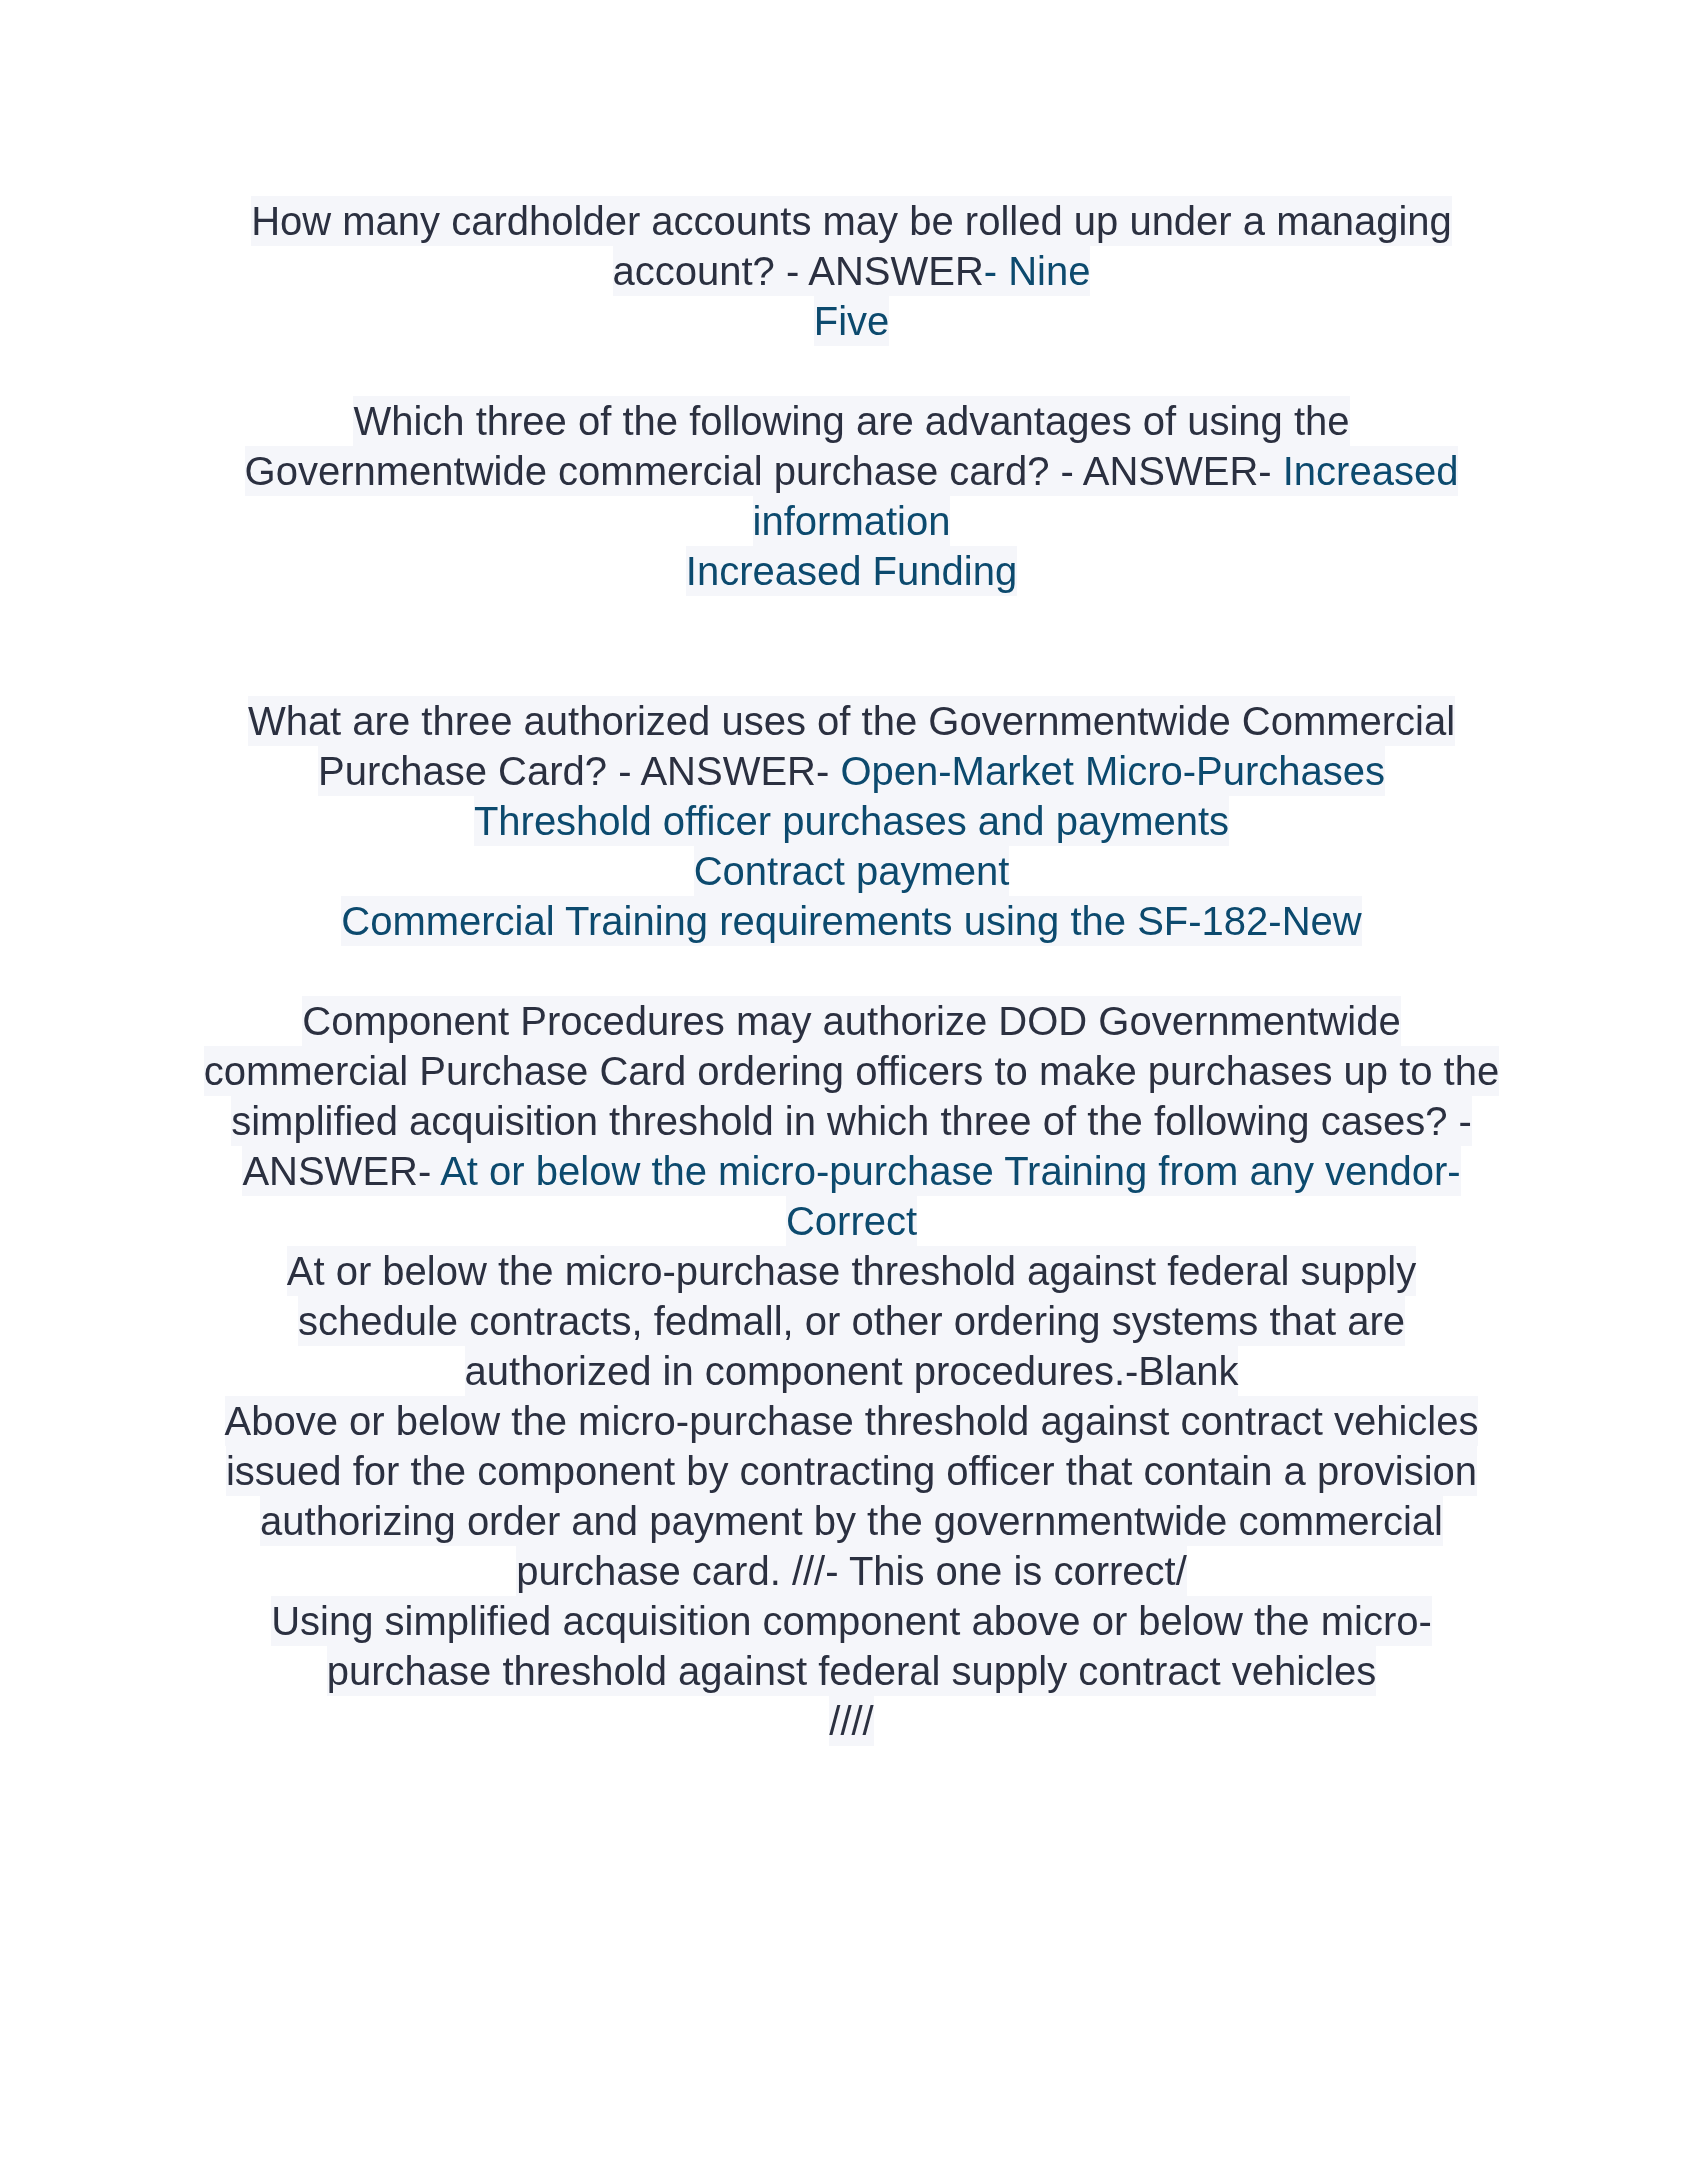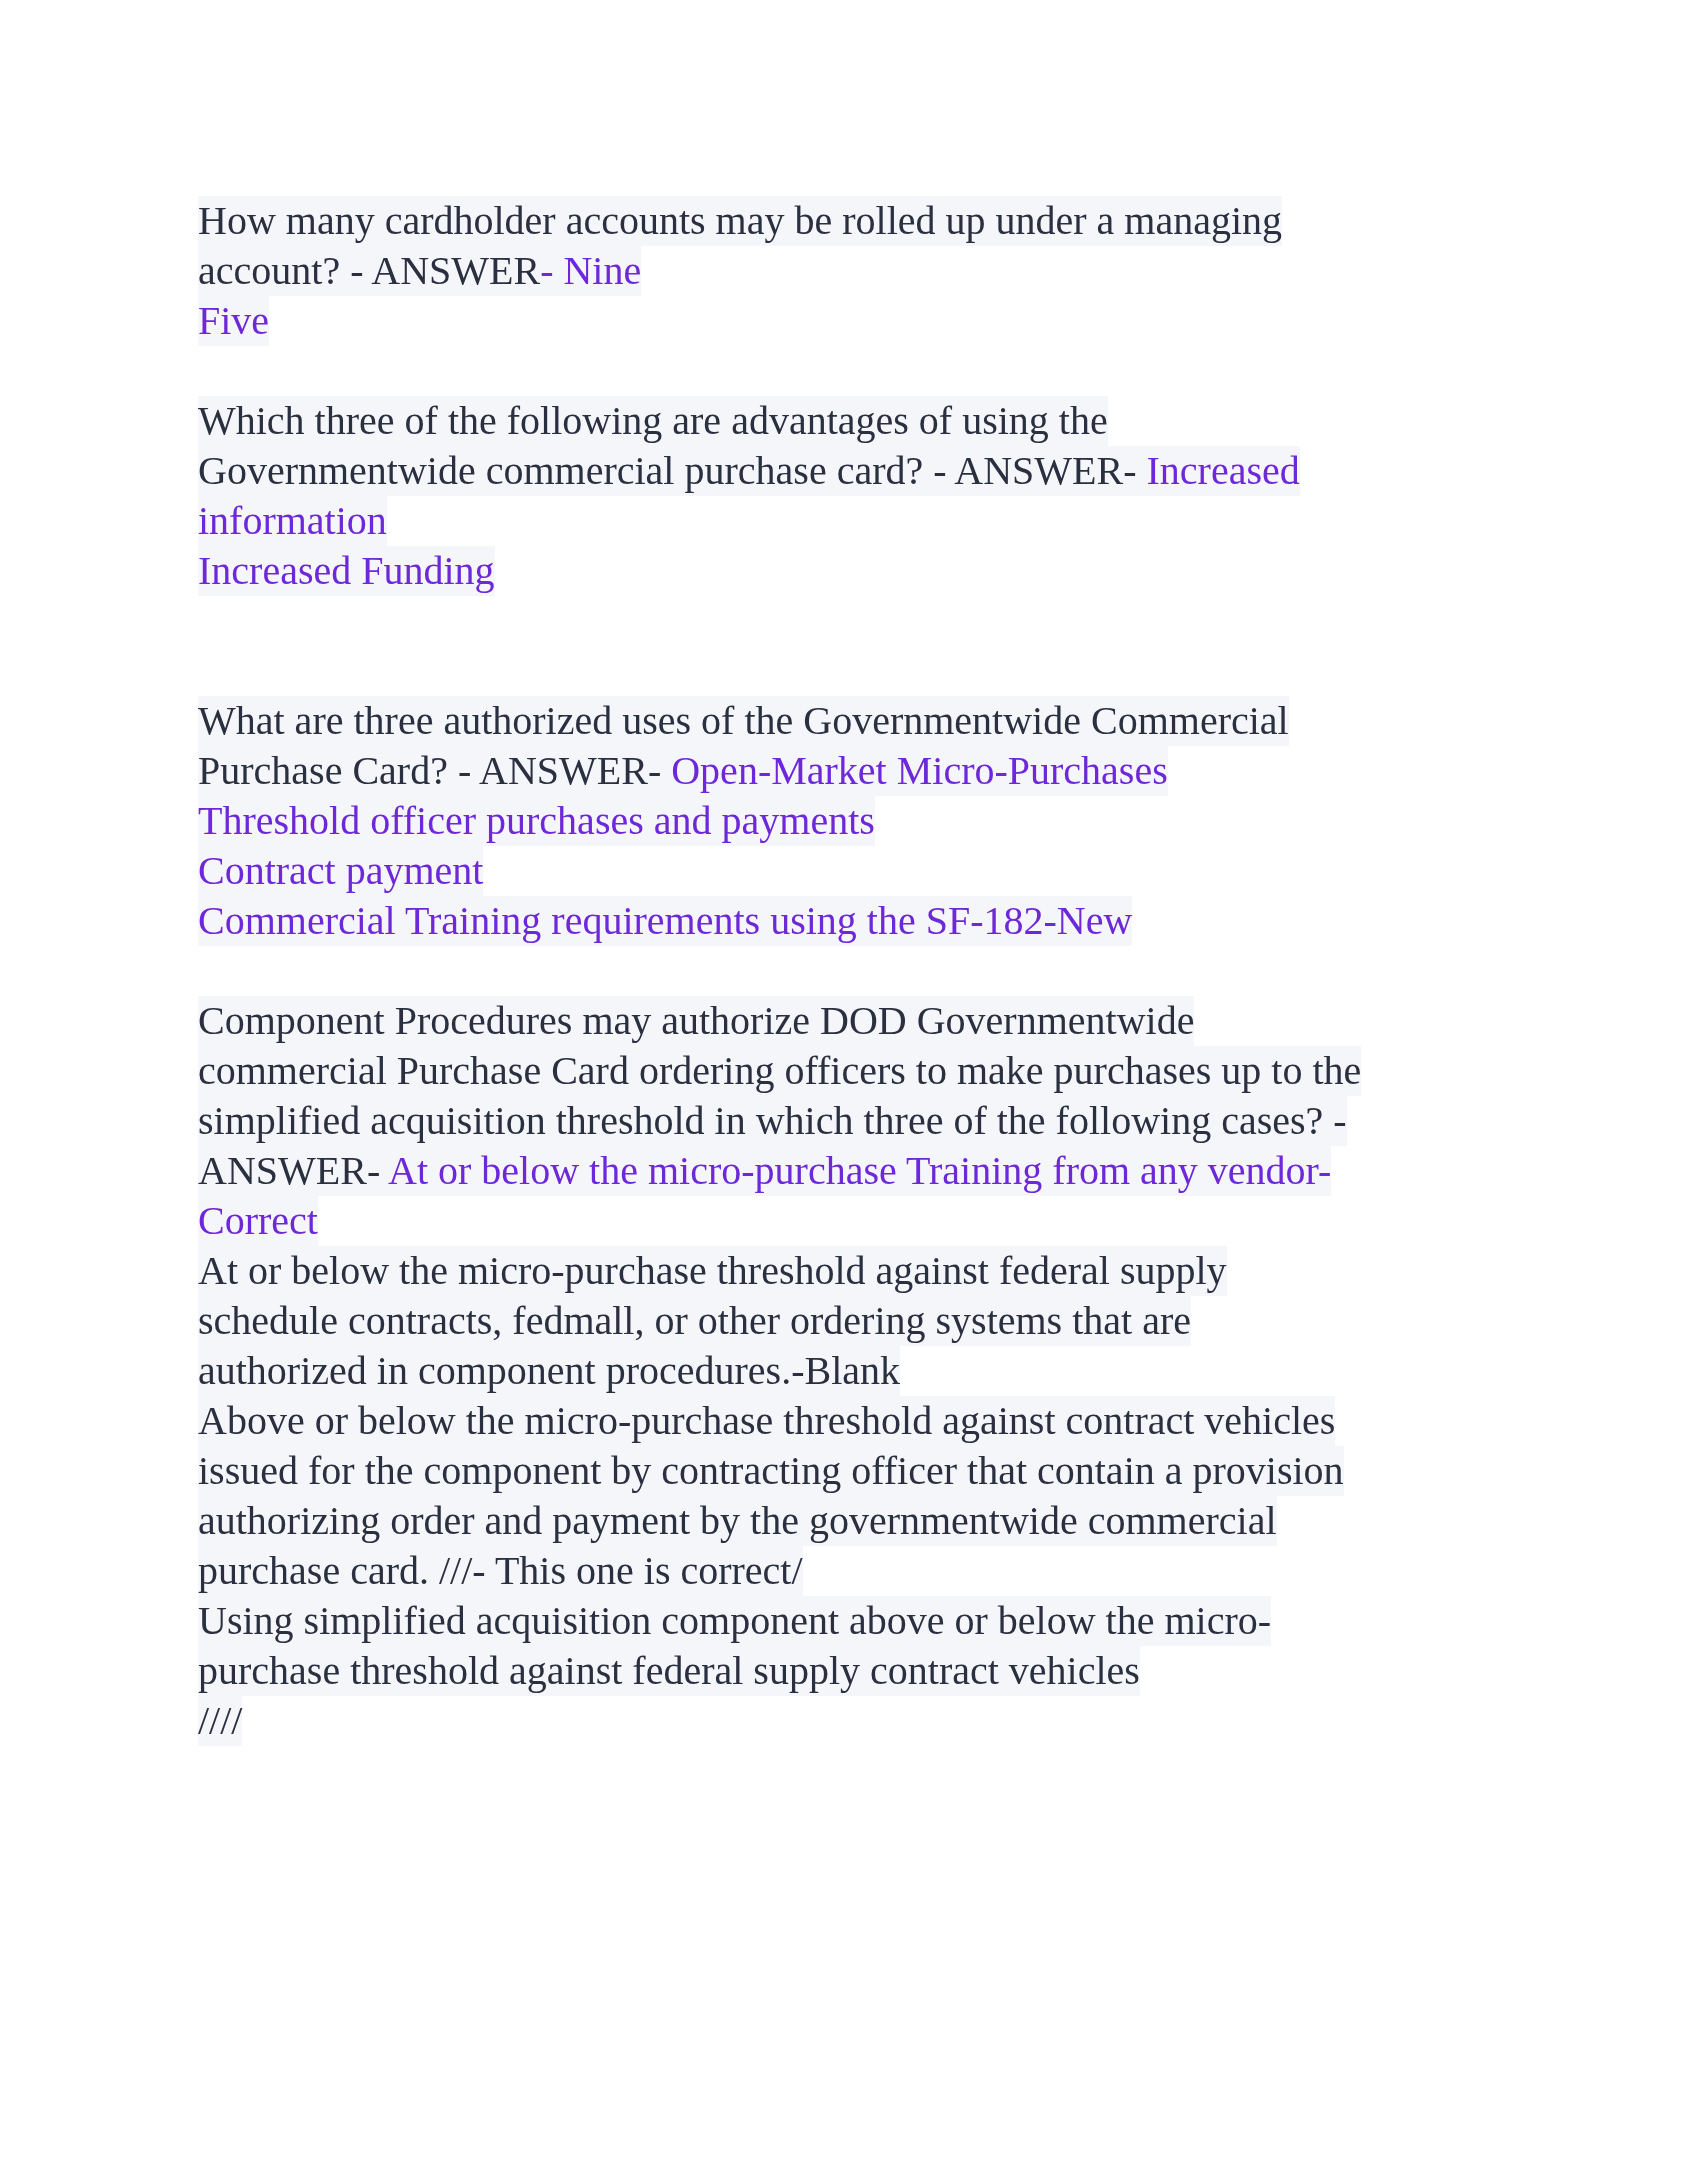--- a/index.html
+++ b/index.html
@@ -11,37 +11,38 @@
       width: 1683px;
       height: 2178px;
       position: relative;
       overflow: hidden;
     }
     .page {
       position: absolute;
       left: 198px;
       top: 196px;
       width: 1307px;
-      font-family: Liberation Serif, serif;
+      font-family: Liberation Sans, sans-serif;
       font-size: 40px;
       line-height: 50px;
       color: #2b3040;
+      text-align: center;
     }
     .line {
       display: block;
       height: 50px;
       white-space: pre;
     }
     .hl {
       background: #f5f6fa;
       display: inline-block;
       height: 50px;
     }
     .q { color: #2b3040; }
-    .a { color: #6d28d9; }
+    .a { color: #0c4a6e; }
     .blank { height: 50px; }
   </style>
 </head>
 <body>
 
 <div class="page">
 
   <div class="qa-block">
     <span class="line"><span class="hl q">How many cardholder accounts may be rolled up under a managing</span></span>
     <span class="line"><span class="hl"><span class="q">account? - ANSWER</span><span class="a">- Nine</span></span></span>

